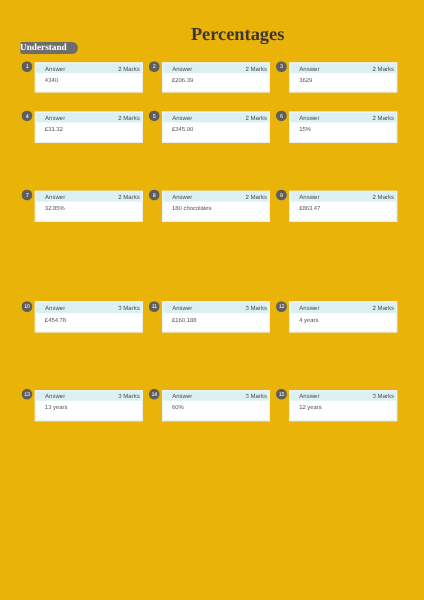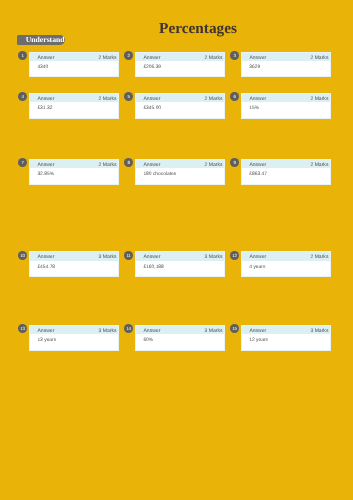--- a/index.html
+++ b/index.html
@@ -9,21 +9,21 @@
        -webkit-font-smoothing:antialiased;text-rendering:geometricPrecision;}
   .page{position:relative;width:353px;height:500px;background:#eab308;transform:translateZ(0);padding-left:40px;}
 
   
   .title{position:absolute;left:3px;right:0;top:20.6px;text-align:center;
          font-family:"Liberation Serif",serif;font-weight:700;
          font-size:15.3px;line-height:15.3px;color:#3d3434;transform:translateZ(0);}
   .badge{position:absolute;left:16.7px;top:35px;width:47.9px;height:9.7px;
          background:#6d6d6d;border-radius:1.5px 4.9px 4.9px 1.5px;color:#ffffff;
          font-family:"Liberation Serif",serif;font-weight:700;font-size:7.7px;
-         line-height:9.9px;text-align:right;box-sizing:border-box;transform:translateZ(0);}
+         line-height:9.9px;text-align:left;box-sizing:border-box;transform:translateZ(0);}
 
   
   .qgrid{position:absolute;left:0;top:0;width:353px;height:500px;}
   .qnum{position:absolute;will-change:transform;transform:translateZ(0);width:9px;height:9px;border-radius:50%;
         background:#5e5e5e;color:#ffffff;font-size:4.5px;font-weight:400;
         text-align:center;line-height:10.5px;letter-spacing:-0.3px;}
   .card{position:absolute;width:90.5px;border:0.6px solid #e7f3f7;
         background:#ffffff;box-sizing:border-box;}
   .card-head{position:relative;height:8.8px;background:#dcf0f4;
              font-size:5.05px;color:#4d4d4d;}

